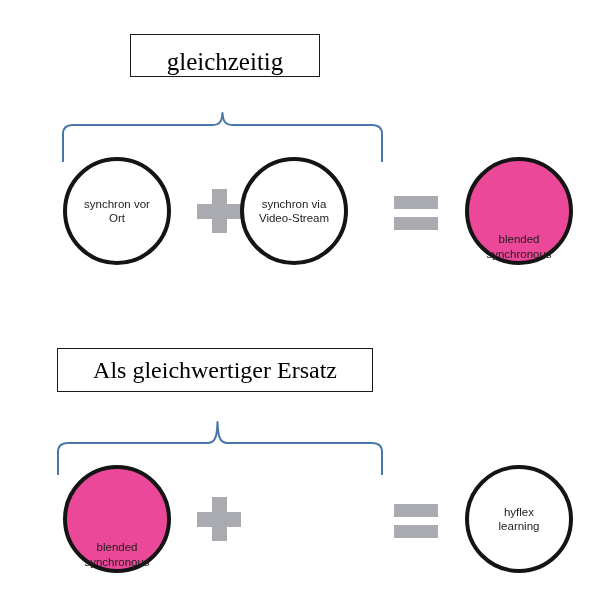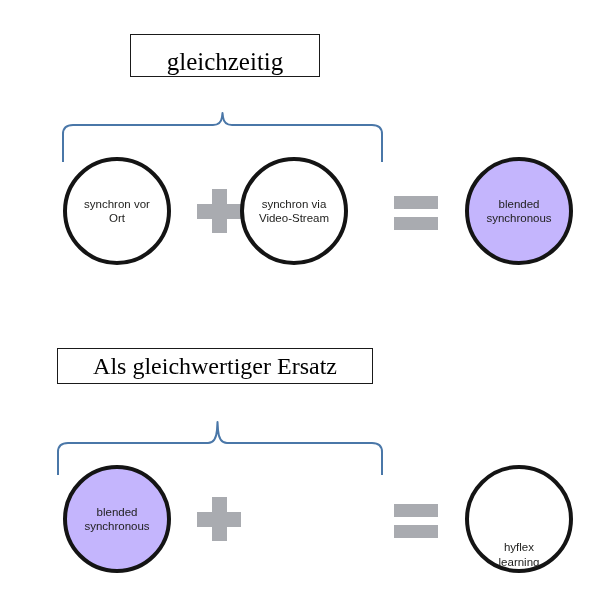--- a/index.html
+++ b/index.html
@@ -40,21 +40,21 @@
     top: 34px;
     width: 190px;
     height: 43px;
     font-size: 25px;
     align-items: flex-end;
   }
   #title-box-2 {
     left: 57px;
     top: 348px;
     width: 316px;
-    height: 36px;
+    height: 44px;
     font-size: 24px;
   }
 
   
   .brace {
     position: absolute;
   }
   #brace-1 { left: 55px; top: 112px; }
   #brace-2 { left: 50px; top: 420px; }
 
@@ -69,31 +69,31 @@
     background: #ffffff;
     display: flex;
     align-items: center;
     justify-content: center;
     text-align: center;
     font-size: 11.5px;
     line-height: 14.5px;
     color: #1d1d1b;
     font-family: "Liberation Sans", sans-serif;
   }
-  .circle.filled { background: #c4b5fd; }
+  .circle.filled { background: #ec4899; align-items: flex-end; }
   .circle .label { padding: 0 13px; }
 
   
   #circle-r1-c1 { left: 63px;  top: 157px; }
   #circle-r1-c2 { left: 240px; top: 157px; }
   #circle-r1-c3 { left: 465px; top: 157px; }
   
   #circle-r2-c1 { left: 63px;  top: 465px; }
   #circle-r2-c2 { left: 256px; top: 465px; }
-  #circle-r2-c3 { left: 465px; top: 465px; align-items: flex-end; }
+  #circle-r2-c3 { left: 465px; top: 465px; }
 
   
   .op {
     position: absolute;
     width: 44px;
     height: 44px;
   }
   .op .bar {
     position: absolute;
     background: #a9abb0;

